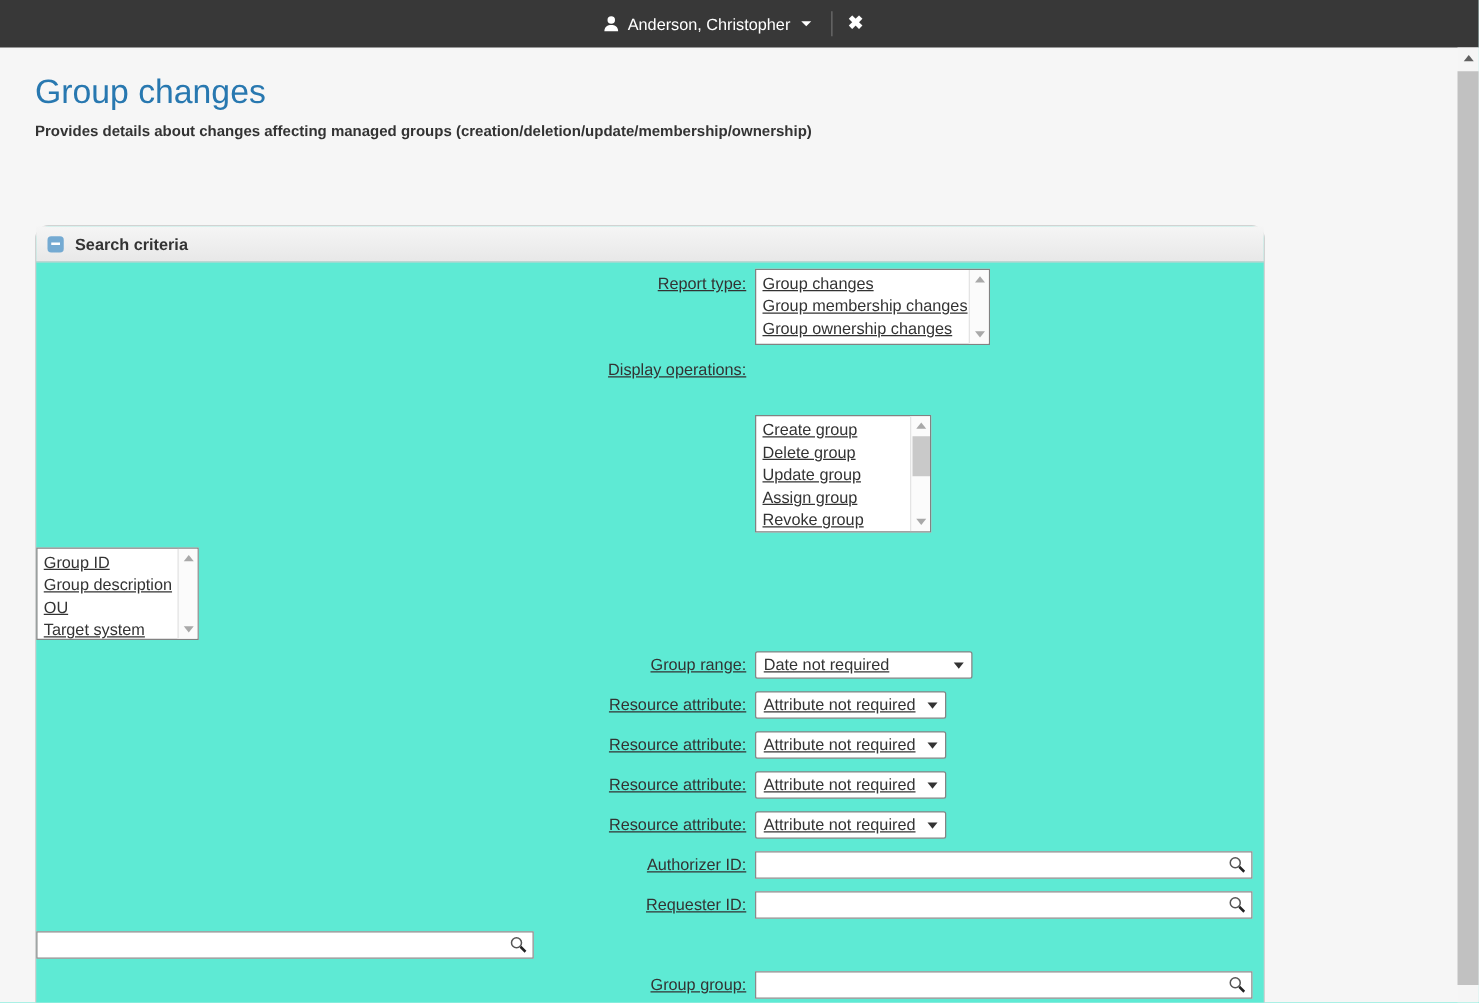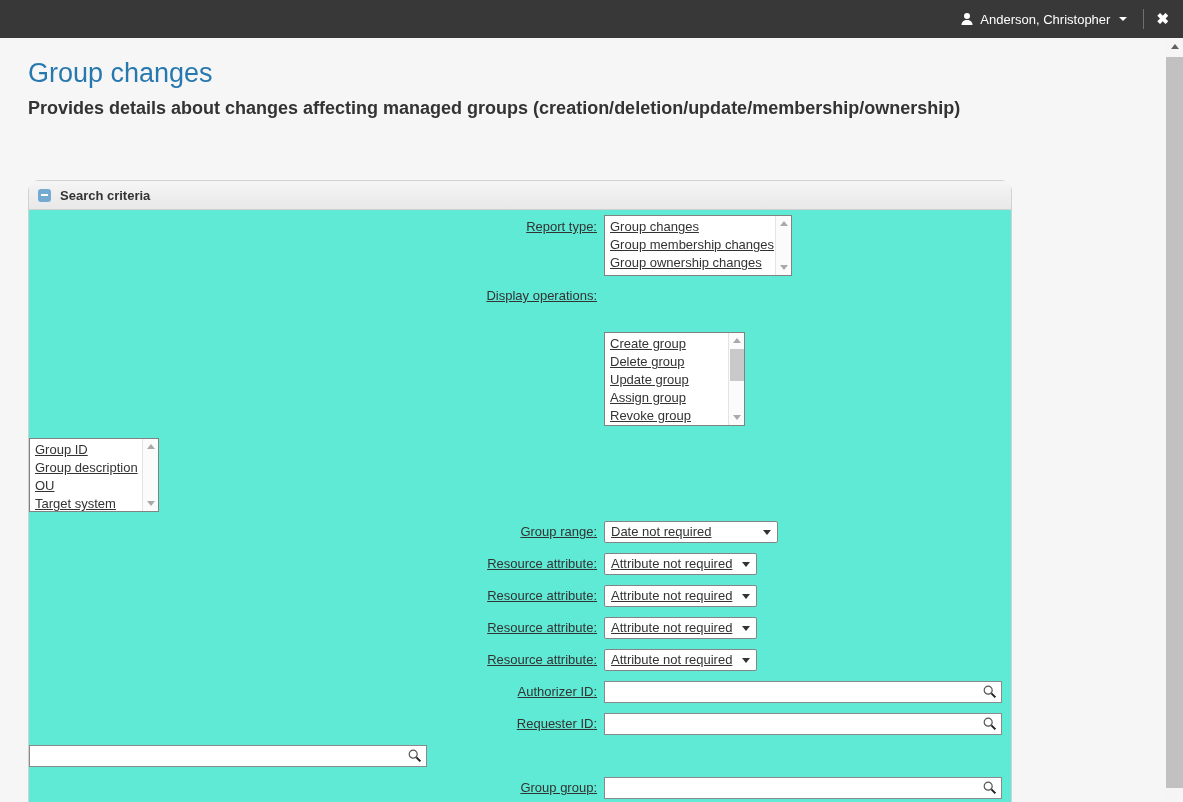--- a/index.html
+++ b/index.html
@@ -7,21 +7,21 @@
   body {
     font-family:"Liberation Sans", sans-serif;
     background:#f6f6f6;
     color:#333;
     position:relative;
   }
 
   
   .topbar {
     position:absolute; top:0; left:0; width:1183px; height:38px;
-    background:#383838; display:flex; align-items:center; justify-content:flex-end;
+    background:#383838; display:flex; align-items:center; justify-content:center;
   }
   .user-menu {
     display:flex; align-items:center; gap:6px; color:#fff; font-size:13px;
     cursor:pointer; padding:0 4px; height:38px;
   }
   .user-icon svg { display:block; }
   .caret-down {
     width:0; height:0; margin-left:3px;
     border-left:4px solid transparent; border-right:4px solid transparent;
     border-top:4px solid #fff;
@@ -32,21 +32,21 @@
     line-height:38px;
   }
 
   
   .page-title {
     position:absolute; left:28px; top:58px;
     font-size:27px; font-weight:400; color:#2878b0;
   }
   .page-subtitle {
     position:absolute; left:28px; top:98px;
-    font-size:18px; font-weight:bold; color:#333;
+    font-size:12px; font-weight:bold; color:#333;
   }
 
   
   .panel {
     position:absolute; left:28px; top:180px; width:984px;
     background:#5eead4; border:1px solid #d2d2d2; border-radius:11px;
   }
   .panel-header {
     height:29px; display:flex; align-items:center; gap:9px; padding-left:9px;
     background:linear-gradient(#f5f5f5,#e8e8e8);

